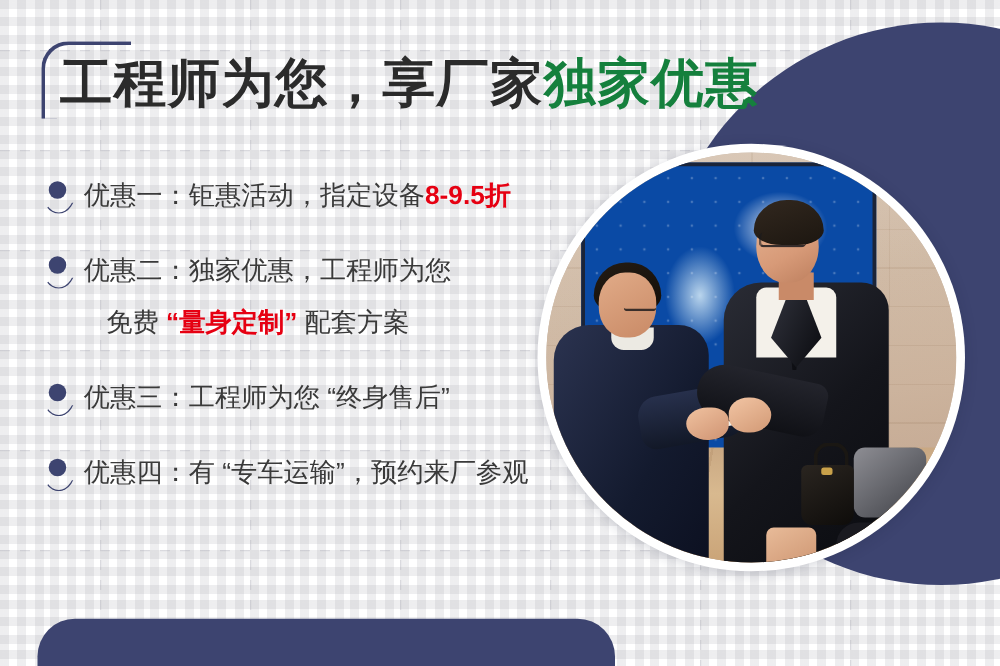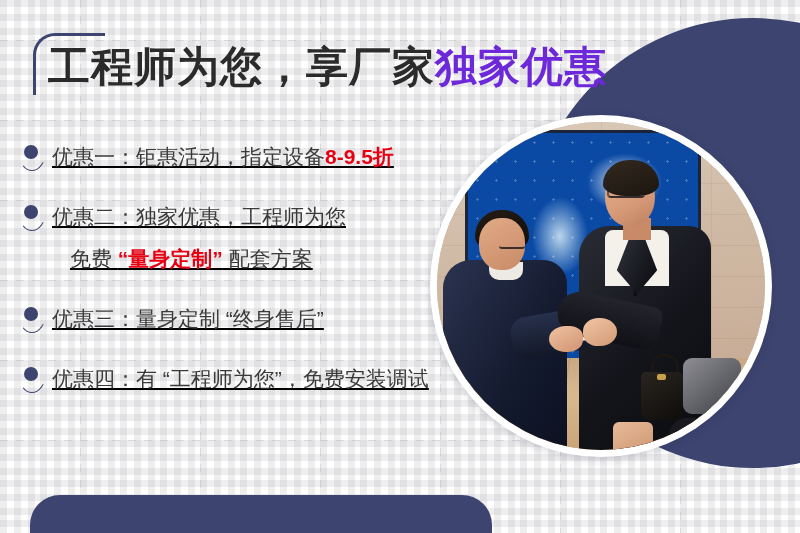--- a/index.html
+++ b/index.html
@@ -367,29 +367,28 @@
     position: absolute;
     left: 48px;
     top: 44px;
     font-size: 42px;
     font-weight: bold;
     letter-spacing: 1px;
     color: #2b2b2b;
     white-space: nowrap;
     line-height: 1.1;
   }
-  .title .hl { color: #6d28d9; }
+  .title .hl { color: #15803d; }
 
   
   .benefits {
     position: absolute;
-    left: 12px;
+    left: 27px;
     top: 136px;
     width: 430px;
-    text-decoration: underline;
   }
   .benefit {
     position: relative;
     margin-bottom: 18px;
   }
   .benefit-line {
     display: block;
     font-size: 21px;
     color: #3a3a3a;
     line-height: 42px;
@@ -528,28 +527,28 @@
       </div>
       <span class="benefit-line"><span>优惠二：独家优惠，工程师为您</span></span>
       <span class="benefit-line indent"><span>免费 </span><span class="hl">“量身定制”</span><span> 配套方案</span></span>
     </div>
 
     <div class="benefit">
       <div class="bullet-mark">
         <div class="bullet-dot"></div>
         <div class="bullet-arc"></div>
       </div>
-      <span class="benefit-line"><span>优惠三：量身定制 “终身售后”</span></span>
+      <span class="benefit-line"><span>优惠三：工程师为您 “终身售后”</span></span>
     </div>
 
     <div class="benefit">
       <div class="bullet-mark">
         <div class="bullet-dot"></div>
         <div class="bullet-arc"></div>
       </div>
-      <span class="benefit-line"><span>优惠四：有 “工程师为您”，免费安装调试</span></span>
+      <span class="benefit-line"><span>优惠四：有 “专车运输”，预约来厂参观</span></span>
     </div>
 
   </div>
 
   <div class="bottom-bar"></div>
 
 </div>
 
 </body></html>

